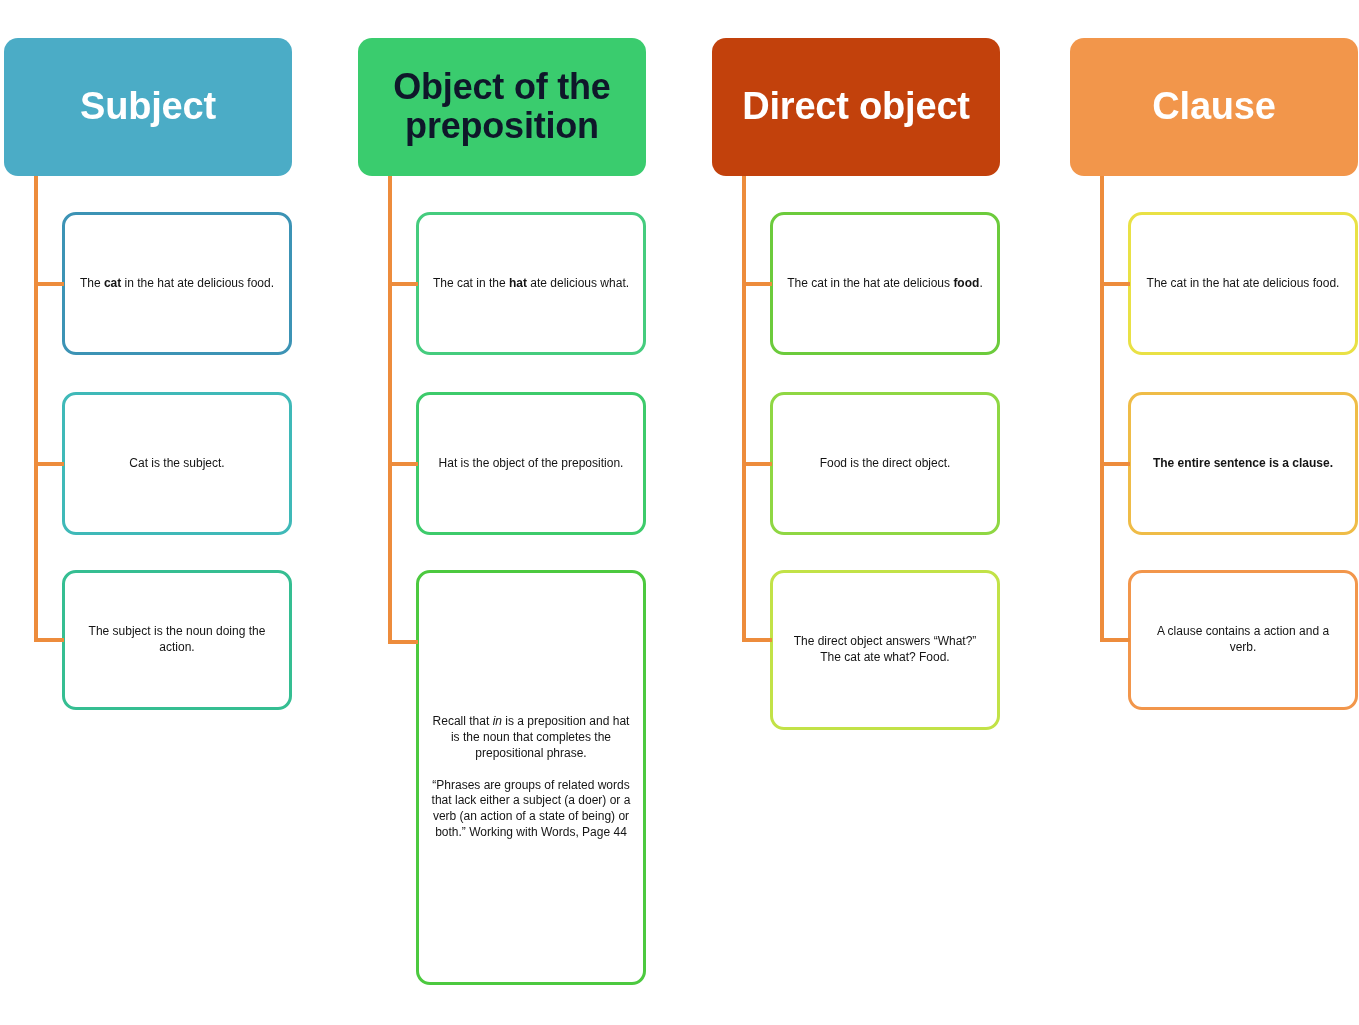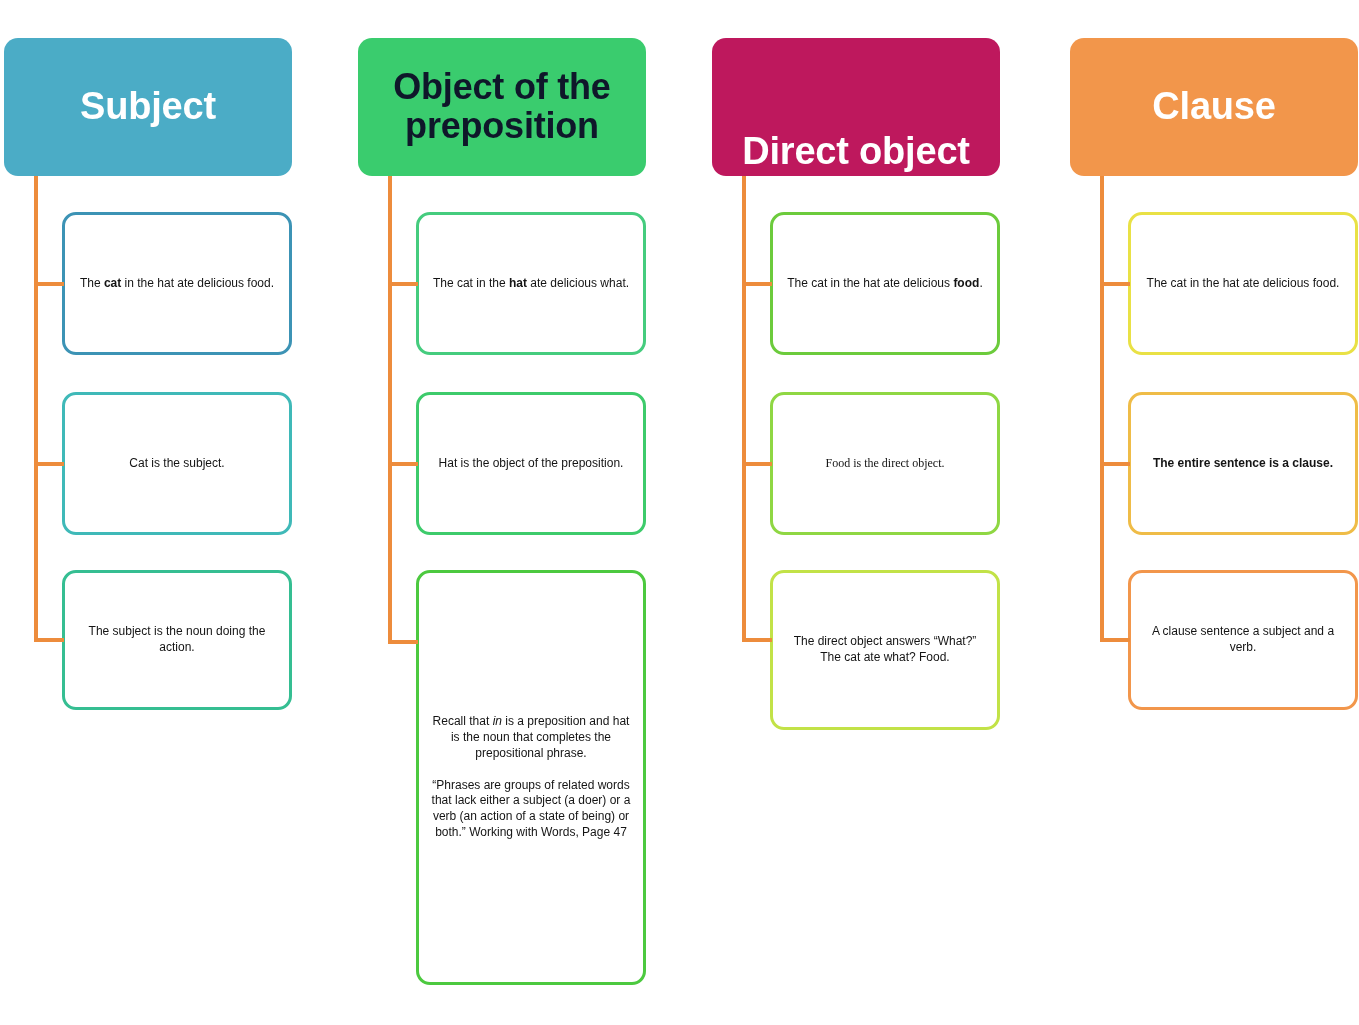--- a/index.html
+++ b/index.html
@@ -123,34 +123,34 @@
       </div>
       <div class="sub-card" style="top: 212px; height: 143px; border-color: rgb(69, 204, 126);">
         <div class="sub-text"><span>The cat in the </span><b>hat</b><span> ate delicious what.</span></div>
       </div>
       <div class="connector-stub" style="top: 281.5px; background: rgb(237, 140, 60);"></div>
       <div class="sub-card" style="top: 392px; height: 143px; border-color: rgb(61, 203, 107);">
         <div class="sub-text"><span>Hat is the object of the preposition.</span></div>
       </div>
       <div class="connector-stub" style="top: 461.5px; background: rgb(237, 140, 60);"></div>
       <div class="sub-card" style="top: 570px; height: 415px; border-color: rgb(76, 201, 63);">
-        <div class="sub-text"><span>Recall that </span><i>in</i><span> is a preposition and hat is the noun that completes the prepositional phrase.</span><span class="para-gap"></span><span>“Phrases are groups of related words that lack either a subject (a doer) or a verb (an action of a state of being) or both.” Working with Words, Page 47</span></div>
+        <div class="sub-text"><span>Recall that </span><i>in</i><span> is a preposition and hat is the noun that completes the prepositional phrase.</span><span class="para-gap"></span><span>“Phrases are groups of related words that lack either a subject (a doer) or a verb (an action of a state of being) or both.” Working with Words, Page 44</span></div>
       </div>
       <div class="connector-stub" style="top: 639.5px; background: rgb(237, 140, 60);"></div>
       <div class="connector-trunk" style="height: 467.5px; background: rgb(237, 140, 60);"></div>
     </div>
     <div class="column" style="left: 712px;">
-      <div class="header-card" style="background: #be185d; align-items: flex-end;">
+      <div class="header-card" style="background: #c2410c;">
         <div class="header-label" style="color: rgb(255, 255, 255);">Direct object</div>
       </div>
       <div class="sub-card" style="top: 212px; height: 143px; border-color: rgb(108, 203, 60);">
         <div class="sub-text"><span>The cat in the hat ate delicious </span><b>food</b><span>.</span></div>
       </div>
       <div class="connector-stub" style="top: 281.5px; background: rgb(237, 140, 60);"></div>
-      <div class="sub-card" style="top: 392px; height: 143px; border-color: rgb(143, 215, 67); font-family: Liberation Serif, serif;">
+      <div class="sub-card" style="top: 392px; height: 143px; border-color: rgb(143, 215, 67);">
         <div class="sub-text"><span>Food is the direct object.</span></div>
       </div>
       <div class="connector-stub" style="top: 461.5px; background: rgb(237, 140, 60);"></div>
       <div class="sub-card" style="top: 570px; height: 160px; border-color: rgb(194, 226, 71);">
         <div class="sub-text"><span>The direct object answers “What?” The cat ate what? Food.</span></div>
       </div>
       <div class="connector-stub" style="top: 638px; background: rgb(237, 140, 60);"></div>
       <div class="connector-trunk" style="height: 466px; background: rgb(237, 140, 60);"></div>
     </div>
     <div class="column" style="left: 1070px;">
@@ -159,18 +159,18 @@
       </div>
       <div class="sub-card" style="top: 212px; height: 143px; border-color: rgb(233, 225, 69);">
         <div class="sub-text"><span>The cat in the hat ate delicious food.</span></div>
       </div>
       <div class="connector-stub" style="top: 281.5px; background: rgb(237, 140, 60);"></div>
       <div class="sub-card" style="top: 392px; height: 143px; border-color: rgb(239, 188, 71); font-weight: bold;">
         <div class="sub-text"><span>The entire sentence is a clause.</span></div>
       </div>
       <div class="connector-stub" style="top: 461.5px; background: rgb(237, 140, 60);"></div>
       <div class="sub-card" style="top: 570px; height: 140px; border-color: rgb(242, 150, 75);">
-        <div class="sub-text"><span>A clause sentence a subject and a verb.</span></div>
+        <div class="sub-text"><span>A clause contains a action and a verb.</span></div>
       </div>
       <div class="connector-stub" style="top: 638px; background: rgb(237, 140, 60);"></div>
       <div class="connector-trunk" style="height: 466px; background: rgb(237, 140, 60);"></div>
     </div>
   </div>
 
 </body></html>

